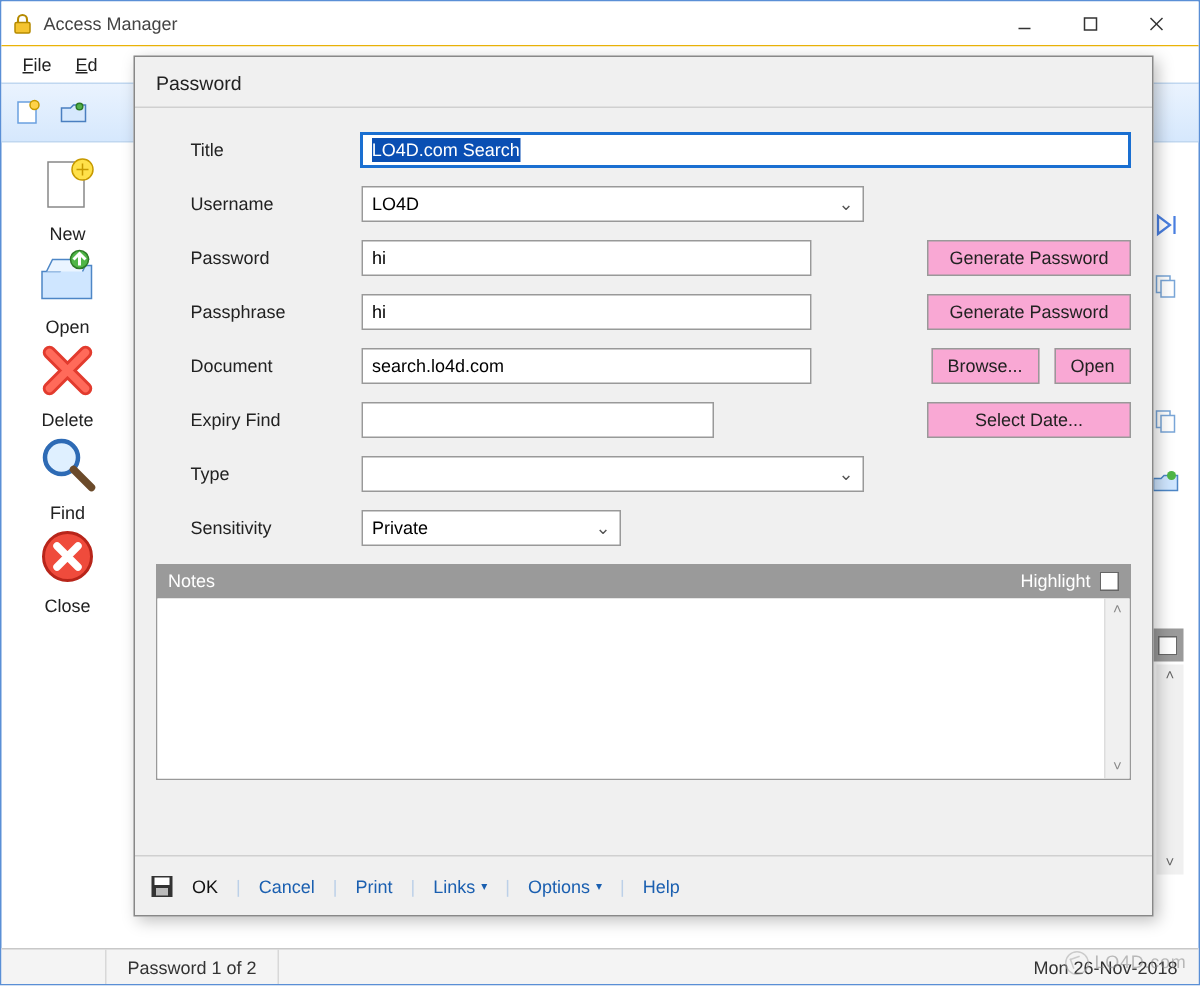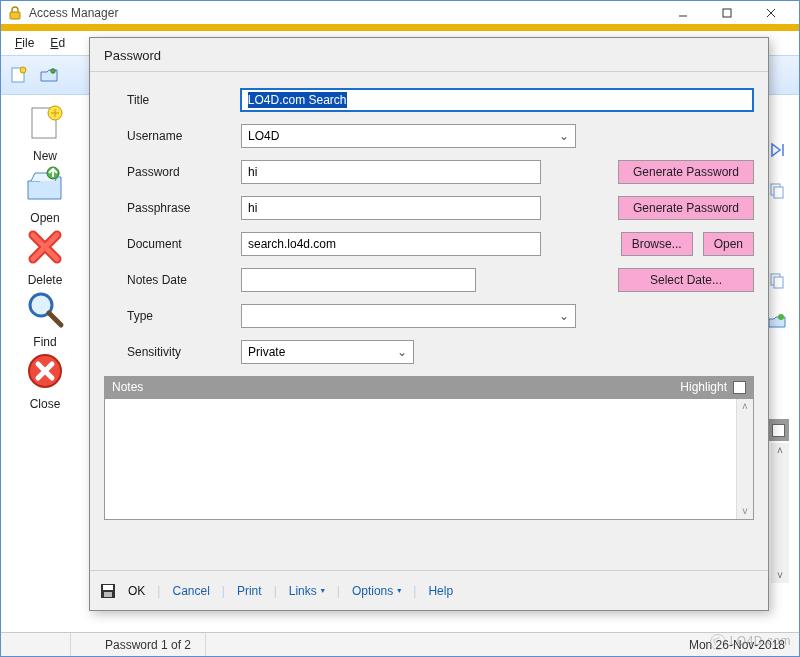--- a/index.html
+++ b/index.html
@@ -1,20 +1,20 @@
 <!DOCTYPE html>
 <html><head>
 <meta charset="utf-8">
 <style>
 * { box-sizing: border-box; margin: 0; padding: 0; font-family: "Segoe UI", Tahoma, sans-serif; font-size: 12px; }
 body { background: #fff; width: 800px; height: 657px; overflow: hidden; position: relative; }
 
 
 .main-window { width: 800px; height: 657px; border: 1px solid #5a8fd6; position: relative; background: #fff; }
-.titlebar { height: 30px; background: #fff; display: flex; align-items: center; padding: 0 6px; border-bottom: 7px solid #eab308; }
+.titlebar { height: 30px; background: #fff; display: flex; align-items: center; padding: 0 6px; border-bottom: 1px solid #eab308; }
 .titlebar .lock-ico { width: 16px; height: 16px; margin-right: 6px; }
 .titlebar .title-text { flex: 1; color: #444; font-size: 12px; }
 .win-btn { width: 44px; height: 28px; display: flex; align-items: center; justify-content: center; color: #666; }
 .win-btn svg { width: 10px; height: 10px; }
 
 
 .menubar { height: 24px; display: flex; align-items: center; padding: 0 6px; background: #fff; }
 .menubar-item { padding: 2px 8px; color: #222; }
 .menubar-item u { text-decoration: underline; }
 
@@ -35,21 +35,21 @@
 .right-row .mini-ico { width:20px; height:20px; }
 .play-row { display:flex; gap:6px; }
 .play-row svg{ width:18px; height:18px; }
 
 .bg-highlight-row { position:absolute; right:10px; top:418px; height:22px; width:130px; background:#9a9a9a; color:#fff; display:flex; align-items:center; justify-content:flex-end; padding:0 4px; gap:6px; font-size:12px;}
 .bg-highlight-row .cb { width:13px;height:13px;border:1px solid #666;background:#fff; }
 .bg-scroll { position:absolute; right:10px; top:442px; width:18px; height:140px; background:#f0f0f0; display:flex; flex-direction:column; justify-content:space-between; align-items:center;}
 .bg-scroll .arr { color:#666; font-size:10px; padding:2px; }
 
 
-.statusbar { position:absolute; left:0; right:0; bottom:0; height:24px; border-top:1px solid #c8c8c8; display:flex; align-items:center; background:#f4f4f4;gap:20px; }
+.statusbar { position:absolute; left:0; right:0; bottom:0; height:24px; border-top:1px solid #c8c8c8; display:flex; align-items:center; background:#f4f4f4; }
 .statusbar .cell { padding: 0 14px; border-right:1px solid #d8d8d8; height:100%; display:flex; align-items:center; color:#333; }
 .statusbar .spacer { flex:1; }
 
 
 .dialog { position:absolute; left:88px; top:36px; width:680px; height:574px; background:#f0f0f0; border:1px solid #888; box-shadow: 3px 3px 10px rgba(0,0,0,0.25); display:flex; flex-direction:column; }
 .dlg-title { padding:10px 14px 8px; font-size:13px; color:#222; }
 .dlg-sep { height:1px; background:#d0d0d0; margin:0 0 6px 0; }
 .dlg-body { flex:1; padding: 4px 14px 0 14px; }
 .form-row { display:flex; align-items:center; height:36px; gap:10px;margin-left:23px; }
 .form-row .flabel { width:104px; color:#222; }
@@ -260,21 +260,21 @@
 
       <div class="form-row">
         <span class="flabel">Document</span>
         <input type="text" class="tfield doc-input" value="search.lo4d.com" style="">
         <span style="flex:1"></span>
         <span class="btn">Browse...</span>
         <span class="btn">Open</span>
       </div>
 
       <div class="form-row">
-        <span class="flabel">Notes Date</span>
+        <span class="flabel">Expiry Find</span>
         <input type="text" class="tfield expiry-input" value="" style="">
         <span style="flex:1"></span>
         <span class="btn" style="width:136px;justify-content:center">Select Date...</span>
       </div>
 
       <div class="form-row">
         <span class="flabel">Type</span>
         <div class="combo-wrap">
           <input type="text" class="tfield type-combo" value="" style="">
           <span class="combo-arrow">⌄</span>

